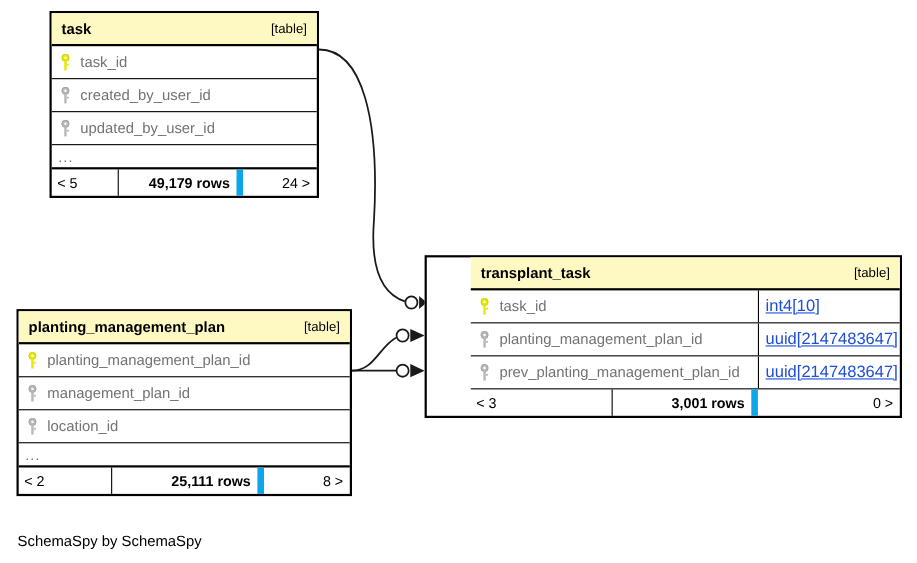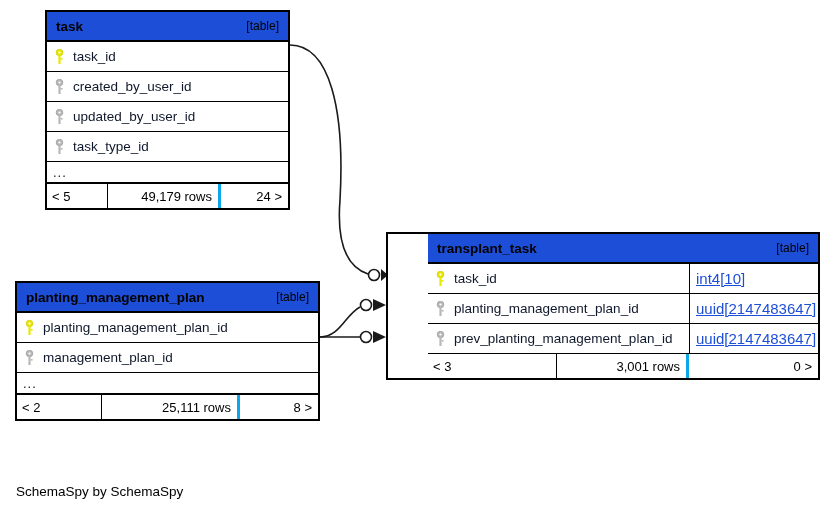--- a/index.html
+++ b/index.html
@@ -33,21 +33,21 @@
   .tbl {
     position: absolute;
     border: 2px solid #000000;
     background: #ffffff;
     box-sizing: border-box;
   }
   .tbl-head {
     display: flex;
     align-items: center;
     justify-content: space-between;
-    background: #1d4ed8;
+    background: #fef9c3;
     border-bottom: 2px solid #000000;
     box-sizing: border-box;
     padding: 0 9px;
     height: 30px;
   }
   .tbl-name {
     font-size: 13.5px;
     font-weight: bold;
     color: #000000;
     white-space: nowrap;
@@ -80,21 +80,21 @@
     border-left: 1px solid #000000;
     padding-left: 6px;
     box-sizing: border-box;
     font-size: 15px;
     color: #1d4ed8;
     white-space: nowrap;
     text-decoration: underline;
   }
   .col-label {
     font-size: 13.5px;
-    color: #0f172a;
+    color: #737373;
     white-space: nowrap;
   }
 
   
   .keyicon {
     flex: 0 0 auto;
     width: 9px;
     height: 16px;
     margin-right: 9px;
     display: block;
@@ -129,22 +129,23 @@
     box-sizing: border-box;
     white-space: nowrap;
   }
   .foot-left {
     justify-content: flex-start;
     padding-left: 5px;
   }
   .foot-mid {
     justify-content: flex-end;
     border-left: 1px solid #000000;
-    border-right: 3px solid #0ea5e9;
+    border-right: 6px solid #0ea5e9;
     padding-right: 6px;
+    font-weight: bold;
   }
   .foot-right {
     justify-content: flex-end;
     padding-right: 6px;
   }
 
   
   #tbl-task {
     left: 45px;
     top: 10px;
@@ -241,31 +242,20 @@
         <svg class="keyicon" viewBox="0 0 9 16">
           <circle cx="4.5" cy="3.5" r="3.3" fill="#b8b8b8" stroke="#9a9a9a" stroke-width="0.7"></circle>
           <circle cx="4.5" cy="3.5" r="1.1" fill="#ffffff"></circle>
           <rect x="3.4" y="6" width="2.2" height="9" fill="#b8b8b8"></rect>
           <rect x="5.6" y="9" width="2" height="1.6" fill="#b8b8b8"></rect>
         </svg>
         <span class="col-label">updated_by_user_id</span>
       </div>
     </div>
 
-    <div class="col-row">
-      <div class="col-main">
-        <svg class="keyicon" viewBox="0 0 9 16">
-          <circle cx="4.5" cy="3.5" r="3.3" fill="#b8b8b8" stroke="#9a9a9a" stroke-width="0.7"></circle>
-          <circle cx="4.5" cy="3.5" r="1.1" fill="#ffffff"></circle>
-          <rect x="3.4" y="6" width="2.2" height="9" fill="#b8b8b8"></rect>
-          <rect x="5.6" y="9" width="2" height="1.6" fill="#b8b8b8"></rect>
-        </svg>
-        <span class="col-label">task_type_id</span>
-      </div>
-    </div>
 
 
     <div class="more-row">
       <span class="col-label">...</span>
     </div>
 
     <div class="foot-row">
       <div class="foot-cell foot-left">&lt; 5</div>
       <div class="foot-cell foot-mid">49,179 rows</div>
       <div class="foot-cell foot-right">24 &gt;</div>
@@ -295,20 +285,31 @@
         <svg class="keyicon" viewBox="0 0 9 16">
           <circle cx="4.5" cy="3.5" r="3.3" fill="#b8b8b8" stroke="#9a9a9a" stroke-width="0.7"></circle>
           <circle cx="4.5" cy="3.5" r="1.1" fill="#ffffff"></circle>
           <rect x="3.4" y="6" width="2.2" height="9" fill="#b8b8b8"></rect>
           <rect x="5.6" y="9" width="2" height="1.6" fill="#b8b8b8"></rect>
         </svg>
         <span class="col-label">management_plan_id</span>
       </div>
     </div>
 
+    <div class="col-row">
+      <div class="col-main">
+        <svg class="keyicon" viewBox="0 0 9 16">
+          <circle cx="4.5" cy="3.5" r="3.3" fill="#b8b8b8" stroke="#9a9a9a" stroke-width="0.7"></circle>
+          <circle cx="4.5" cy="3.5" r="1.1" fill="#ffffff"></circle>
+          <rect x="3.4" y="6" width="2.2" height="9" fill="#b8b8b8"></rect>
+          <rect x="5.6" y="9" width="2" height="1.6" fill="#b8b8b8"></rect>
+        </svg>
+        <span class="col-label">location_id</span>
+      </div>
+    </div>
 
     <div class="more-row">
       <span class="col-label">...</span>
     </div>
 
     <div class="foot-row">
       <div class="foot-cell foot-left">&lt; 2</div>
       <div class="foot-cell foot-mid">25,111 rows</div>
       <div class="foot-cell foot-right">8 &gt;</div>
     </div>

